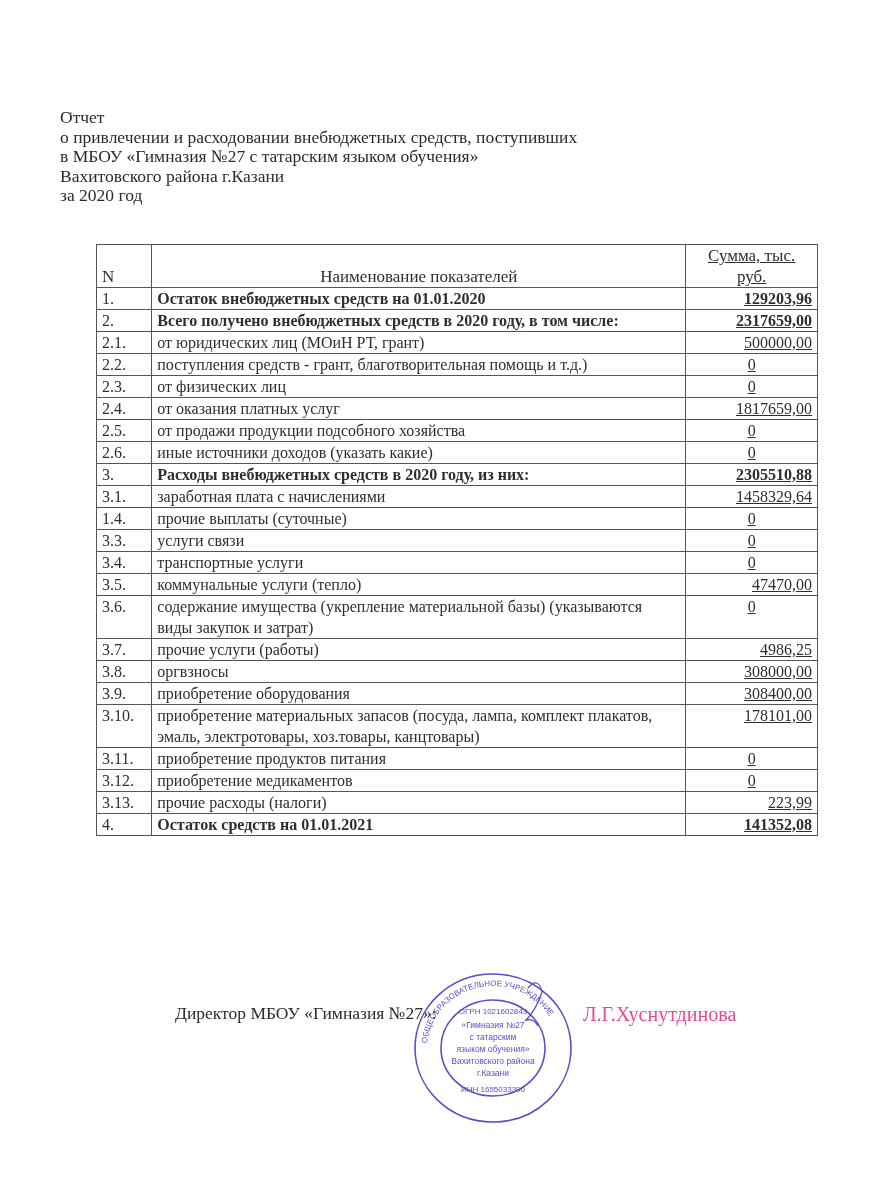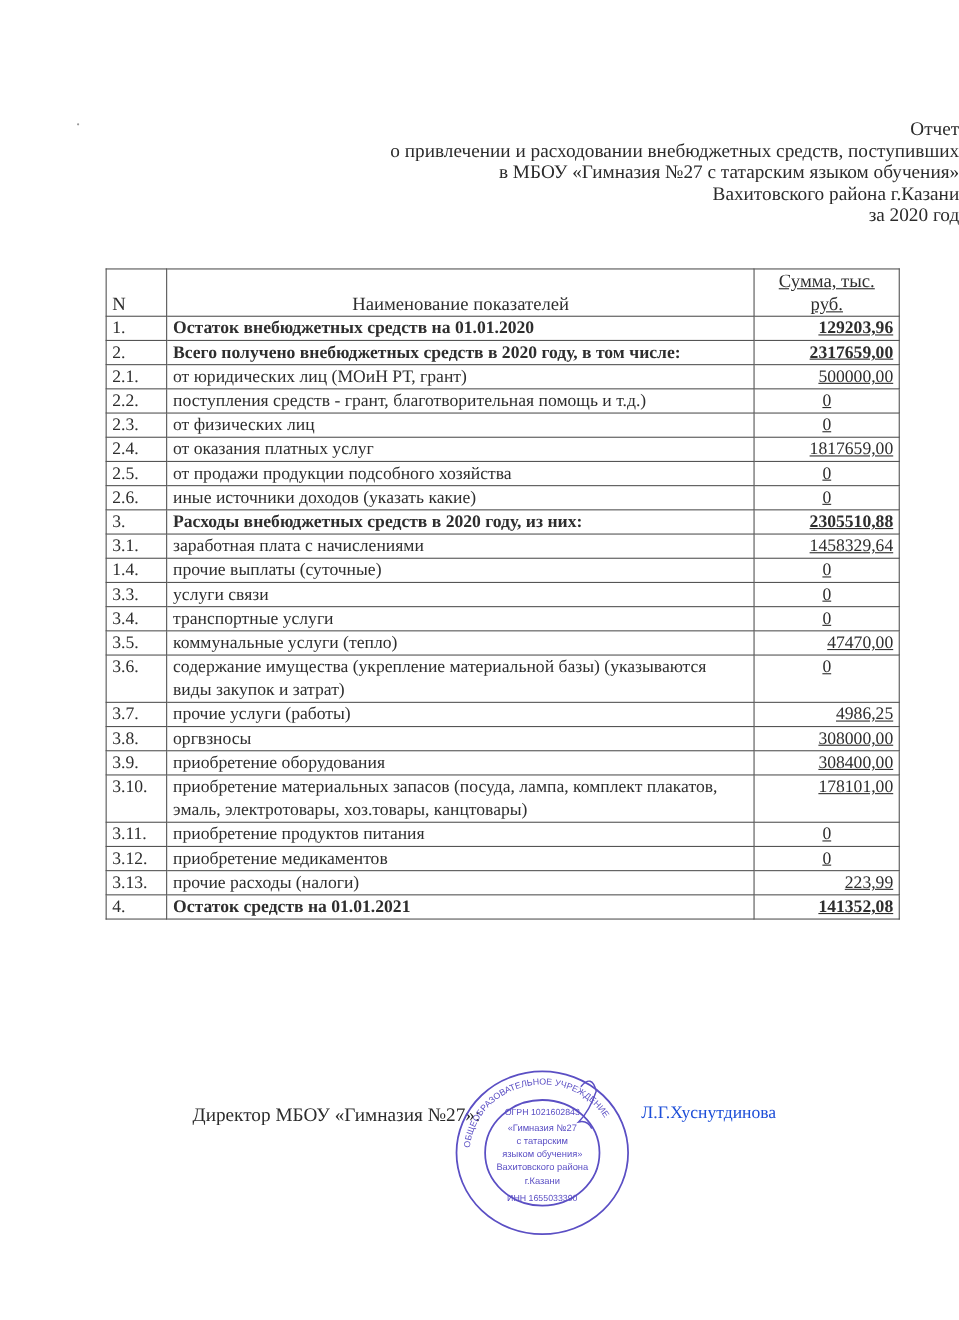--- a/index.html
+++ b/index.html
@@ -4,42 +4,42 @@
 <style>
   html, body { margin: 0; padding: 0; }
   body {
     width: 872px; height: 1200px; background: #ffffff;
     font-family: "Liberation Serif", serif; color: #2a2a2a;
     position: relative; overflow: hidden;
   }
   .speck { position: absolute; left: 70px; top: 112px; width: 2px; height: 2px; background: #999; border-radius: 50%; }
   .header {
     position: absolute; top: 108px; left: 0; width: 872px;
-    text-align: right; font-size: 17.5px; line-height: 19.5px; color: #2b2b2b;
+    text-align: left; font-size: 17.5px; line-height: 19.5px; color: #2b2b2b;
   }
   .header div { margin-left: 60px; }
   table.report {
     position: absolute; left: 96px; top: 244px; width: 722px;
     border-collapse: collapse; font-size: 16px; line-height: 21px; color: #2e2e2e;
   }
   table.report td, table.report th {
     border: 1px solid #555; padding: 0 5px; vertical-align: top; font-weight: normal;
   }
   table.report th { vertical-align: bottom; font-size: 17px; }
   .c-num { width: 44px; }
   .c-name { width: 520px; }
   .c-sum { width: 120px; text-align: center; text-decoration: underline; }
   th.c-name { text-align: center; }
   tr.bold td.c-name, tr.bold td.c-sum { font-weight: bold; margin-top: 40px; }
   td.c-sum { text-align: right; }
   td.c-sum.zero { text-align: center; }
   .sign {
     position: absolute; top: 1003px; left: 175px; font-size: 17.5px; color: #2b2b2b;
   }
-  .director-name { position: absolute; top: 1003px; left: 583px; font-size: 16px; color: #1d4ed8; }
+  .director-name { position: absolute; top: 1003px; left: 583px; font-size: 20px; color: #ec4899; }
   .stamp { position: absolute; left: 408px; top: 968px; width: 170px; height: 160px; }
 </style>
 </head>
 <body>
 
 <div class="speck"></div>
 
 <div class="header">
   <div>Отчет</div>
   <div>о привлечении и расходовании внебюджетных средств, поступивших</div>

